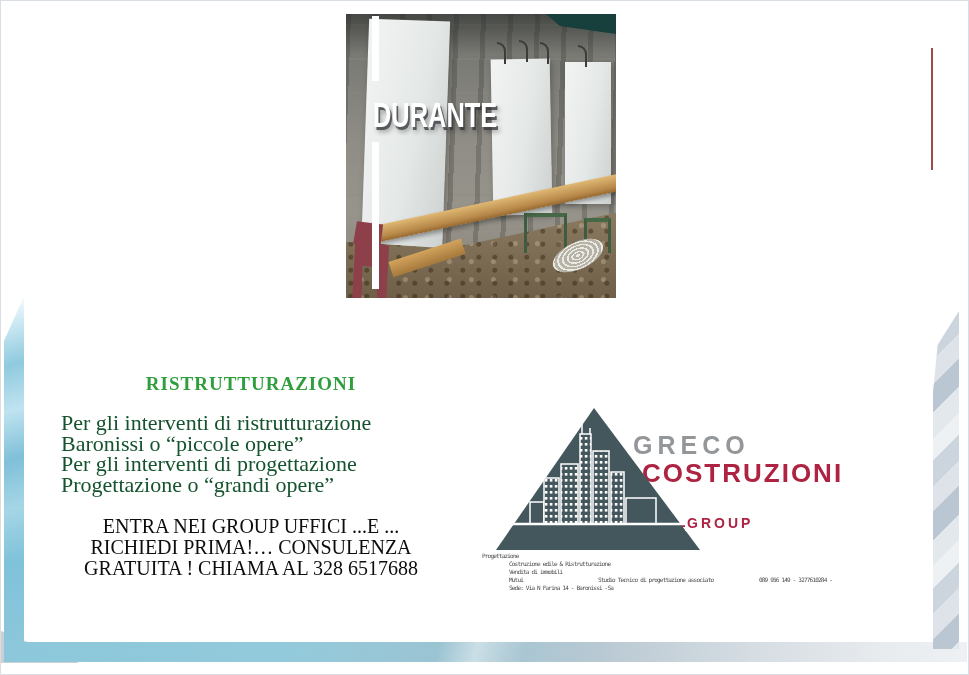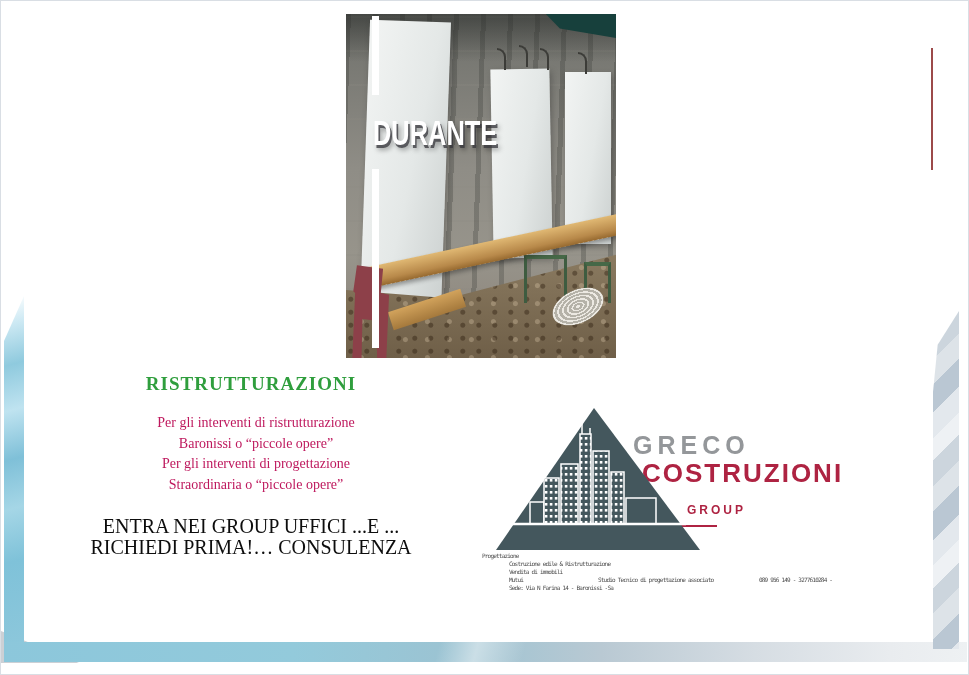--- a/index.html
+++ b/index.html
@@ -15,21 +15,21 @@
   .corner-bl{left:0;top:630px;width:78px;height:32px;background:#ccd0d5;clip-path:polygon(0 0,100% 100%,0 100%)}
   .ribbon-bottom{left:3px;top:641px;width:963px;height:20px;
     background-image:linear-gradient(105deg,transparent 45%,rgba(255,255,255,.45) 49%,transparent 54%),
       linear-gradient(90deg,var(--ribbon_blue) 0%,#93cadb 30%,#9cc3d2 47%,#b9c9d3 62%,#d6dde3 78%,#e9ecef 92%,#eef1f3 100%)}
   .ribbon-right{left:932px;top:310px;width:26px;height:338px;
     background:repeating-linear-gradient(135deg,#eef1f4 0 16px,#ccd5dd 16px 34px,#dde3e8 34px 52px,#bac7d3 52px 72px,#e3e8ed 72px 90px);
     clip-path:polygon(18% 10%,100% 0,100% 100%,0 100%,0 24%)}
   .red-line{left:930px;top:47px;width:2px;height:122px;background:var(--accent_line_red)}
 
   
-  .photo{position:absolute;top:13px;height:344px;overflow:hidden}
+  .photo{position:absolute;top:13px;height:284px;overflow:hidden}
   .photo .abs{position:absolute}
   .wbar{position:absolute;width:7px;background:#fff}
   .stage-label{position:absolute;color:var(--label_text);font-family:"Liberation Sans",sans-serif;font-weight:bold;
     letter-spacing:0;transform:scale(.82,1.12);transform-origin:left top;white-space:nowrap;
     text-shadow:2px 2px 0 rgba(55,55,60,.75),4px 4px 6px rgba(0,0,0,.35)}
 
   
   .p1{left:57px;width:274px;background:#b8ad97}
   .p1 .foliage{left:0;top:0;width:60%;height:40%;
     background-image:radial-gradient(circle at 20% 30%,#4e7a35 0 6px,transparent 7px),radial-gradient(circle at 70% 60%,#203b16 0 8px,transparent 9px),radial-gradient(circle at 45% 80%,#3c6128 0 5px,transparent 6px);
@@ -114,31 +114,31 @@
   .p3 .water{left:0;top:0;width:100%;height:100%;
     background:linear-gradient(160deg,rgba(255,255,255,.5) 0 2%,transparent 7%),repeating-linear-gradient(155deg,rgba(255,255,255,.22) 0 2px,transparent 2px 18px),linear-gradient(170deg,#a8e4ec,var(--pool_water) 40%,#5ec6d6 75%,#8adce6);
     clip-path:polygon(13% 42%,57% 40%,76% 100%,0 100%,0 56%)}
   .p3 .ball{left:54%;top:50%;width:11px;height:11px;border-radius:50%;background:conic-gradient(#e23b2e 0 33%,#f6c932 0 66%,#2e9e4a 0);box-shadow:0 1px 2px rgba(0,60,70,.4)}
   .p3 .bar-l{left:6.3%;top:0.6%;height:66%}
   .p3 .bar-s{left:6.3%;top:80%;height:16%}
   .lbl-dopo{left:3.5%;top:66.5%;font-size:37px}
 
   
   .headline{left:60px;top:372px;width:380px;text-align:center;color:var(--headline_green);font-size:19px;letter-spacing:1px}
-  .intro{left:60px;top:412px;width:390px;text-align:center;color:#be185d;font-size:14px;line-height:20.7px}
+  .intro{left:60px;top:412px;width:390px;color:#14532d;font-size:22px;line-height:20.7px}
   .cta{left:52px;top:515px;width:396px;text-align:center;color:#0d0d0d;font-size:20px;line-height:21px}
 
   
   .logo-triangle{left:493px;top:405px;width:210px;height:146px}
   .logo-triangle .tri{fill:var(--triangle_slate)}
   .brand-top{left:632px;top:430px;font-family:"Liberation Sans",sans-serif;font-weight:bold;font-size:25px;letter-spacing:5px;color:var(--logo_gray)}
   .brand-bottom{left:641px;top:457px;font-family:"Liberation Sans",sans-serif;font-weight:bold;font-size:26px;letter-spacing:2px;color:var(--logo_red)}
   .group-line{left:648px;top:524px;width:68px;height:2px;background:var(--logo_red);z-index:0}
   .logo-triangle{z-index:1}
-  .group-label{left:684px;top:502px;font-family:"Liberation Sans",sans-serif;font-weight:bold;font-size:12px;letter-spacing:3px;color:var(--logo_red);z-index:2;background:#fff;padding-left:2px}
+  .group-label{left:684px;top:514px;font-family:"Liberation Sans",sans-serif;font-weight:bold;font-size:14px;letter-spacing:3px;color:var(--logo_red);z-index:2;background:#fff;padding-left:2px}
 
   
   .fine{position:absolute;font-family:"DejaVu Sans Mono",monospace;font-size:6px;letter-spacing:-.8px;color:#4c4c4c;white-space:nowrap}
 </style>
 </head>
 <body>
 
 <div class="page">
 
   <div class="abs corner-bl"></div>
@@ -171,26 +171,27 @@
     <span class="stage-label lbl-durante">DURANTE</span>
   </figure>
 
 
   <h2 class="abs headline">RISTRUTTURAZIONI</h2>
 
   <div class="abs intro">
     <div>Per gli interventi di ristrutturazione</div>
     <div>Baronissi o “piccole opere”</div>
     <div>Per gli interventi di progettazione</div>
-    <div>Straordinaria o “piccole opere”</div>
+    <div>Progettazione o “grandi opere”</div>
   </div>
 
   <div class="abs cta">
     <div>ENTRA NEI GROUP UFFICI ...E ...</div>
     <div>RICHIEDI PRIMA!… CONSULENZA</div>
+    <div>GRATUITA ! CHIAMA  AL 328 6517688</div>
   </div>
 
   <div class="abs group-line"></div>
   <svg class="abs logo-triangle" viewBox="0 0 210 146" xmlns="http://www.w3.org/2000/svg">
     <defs>
       <pattern id="win" width="5" height="6" patternUnits="userSpaceOnUse">
         <rect width="5" height="6" fill="#44575d"></rect>
         <rect x="0.8" y="1" width="2.6" height="2.6" fill="#ffffff"></rect>
       </pattern>
     </defs>

